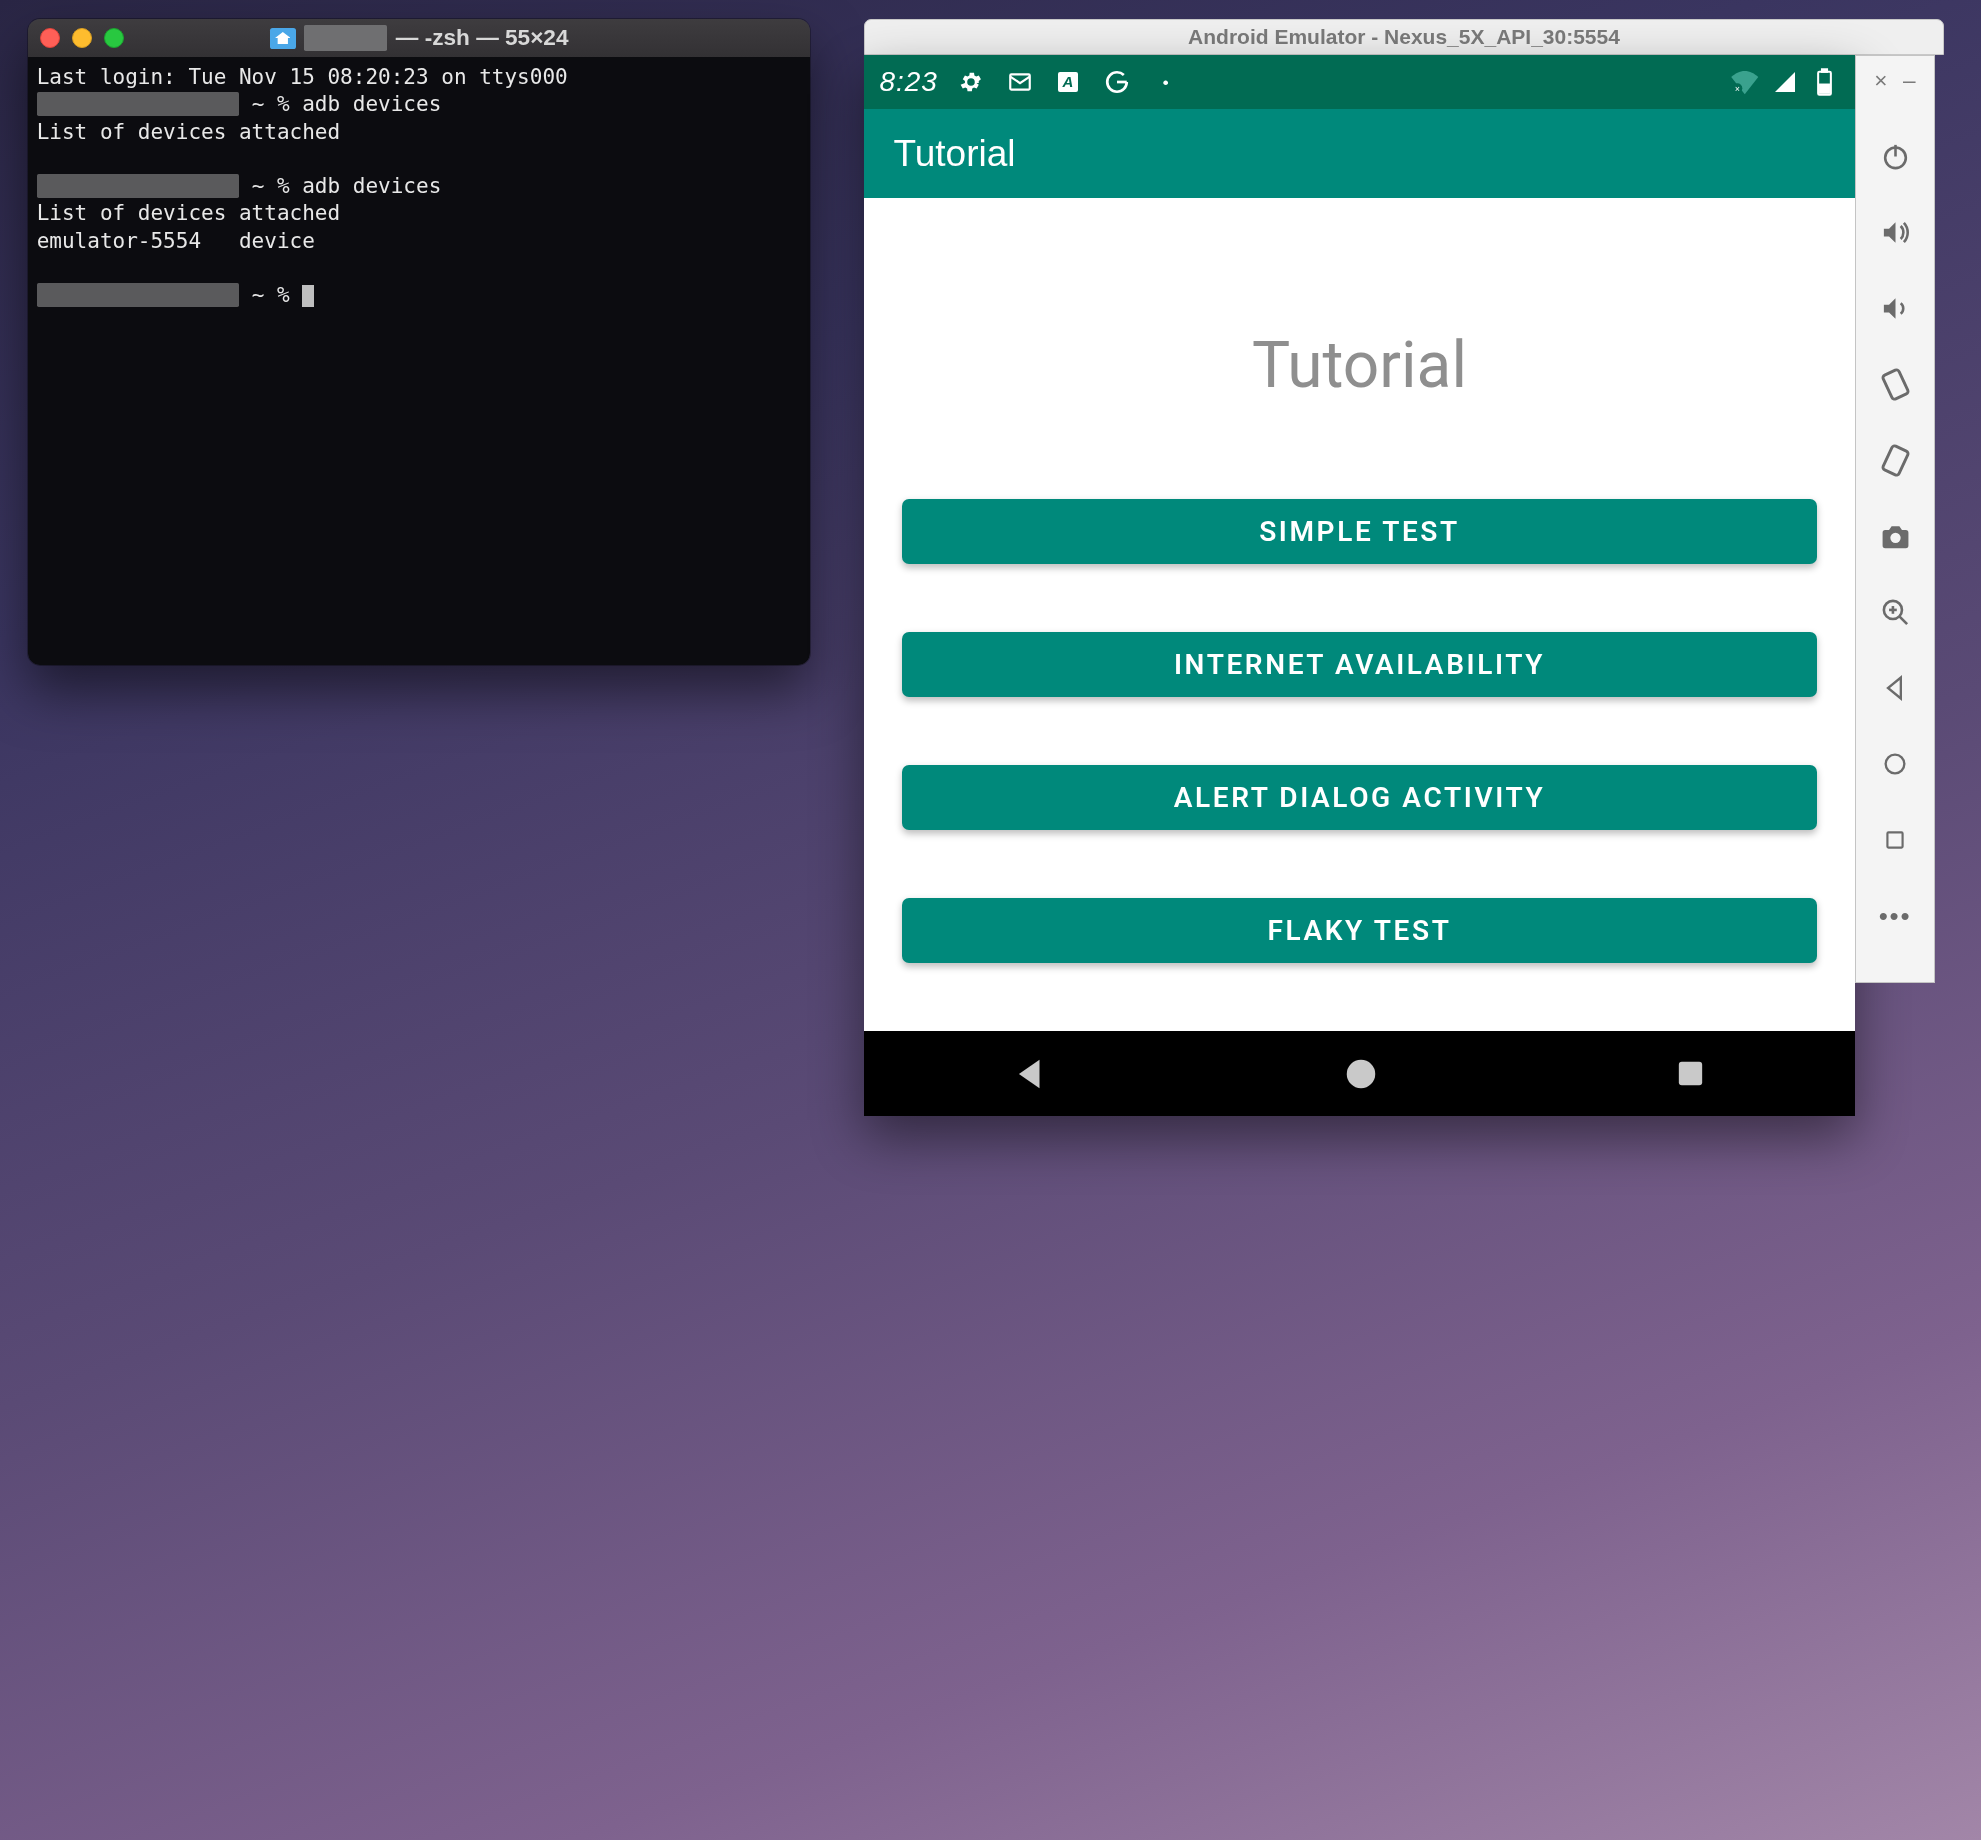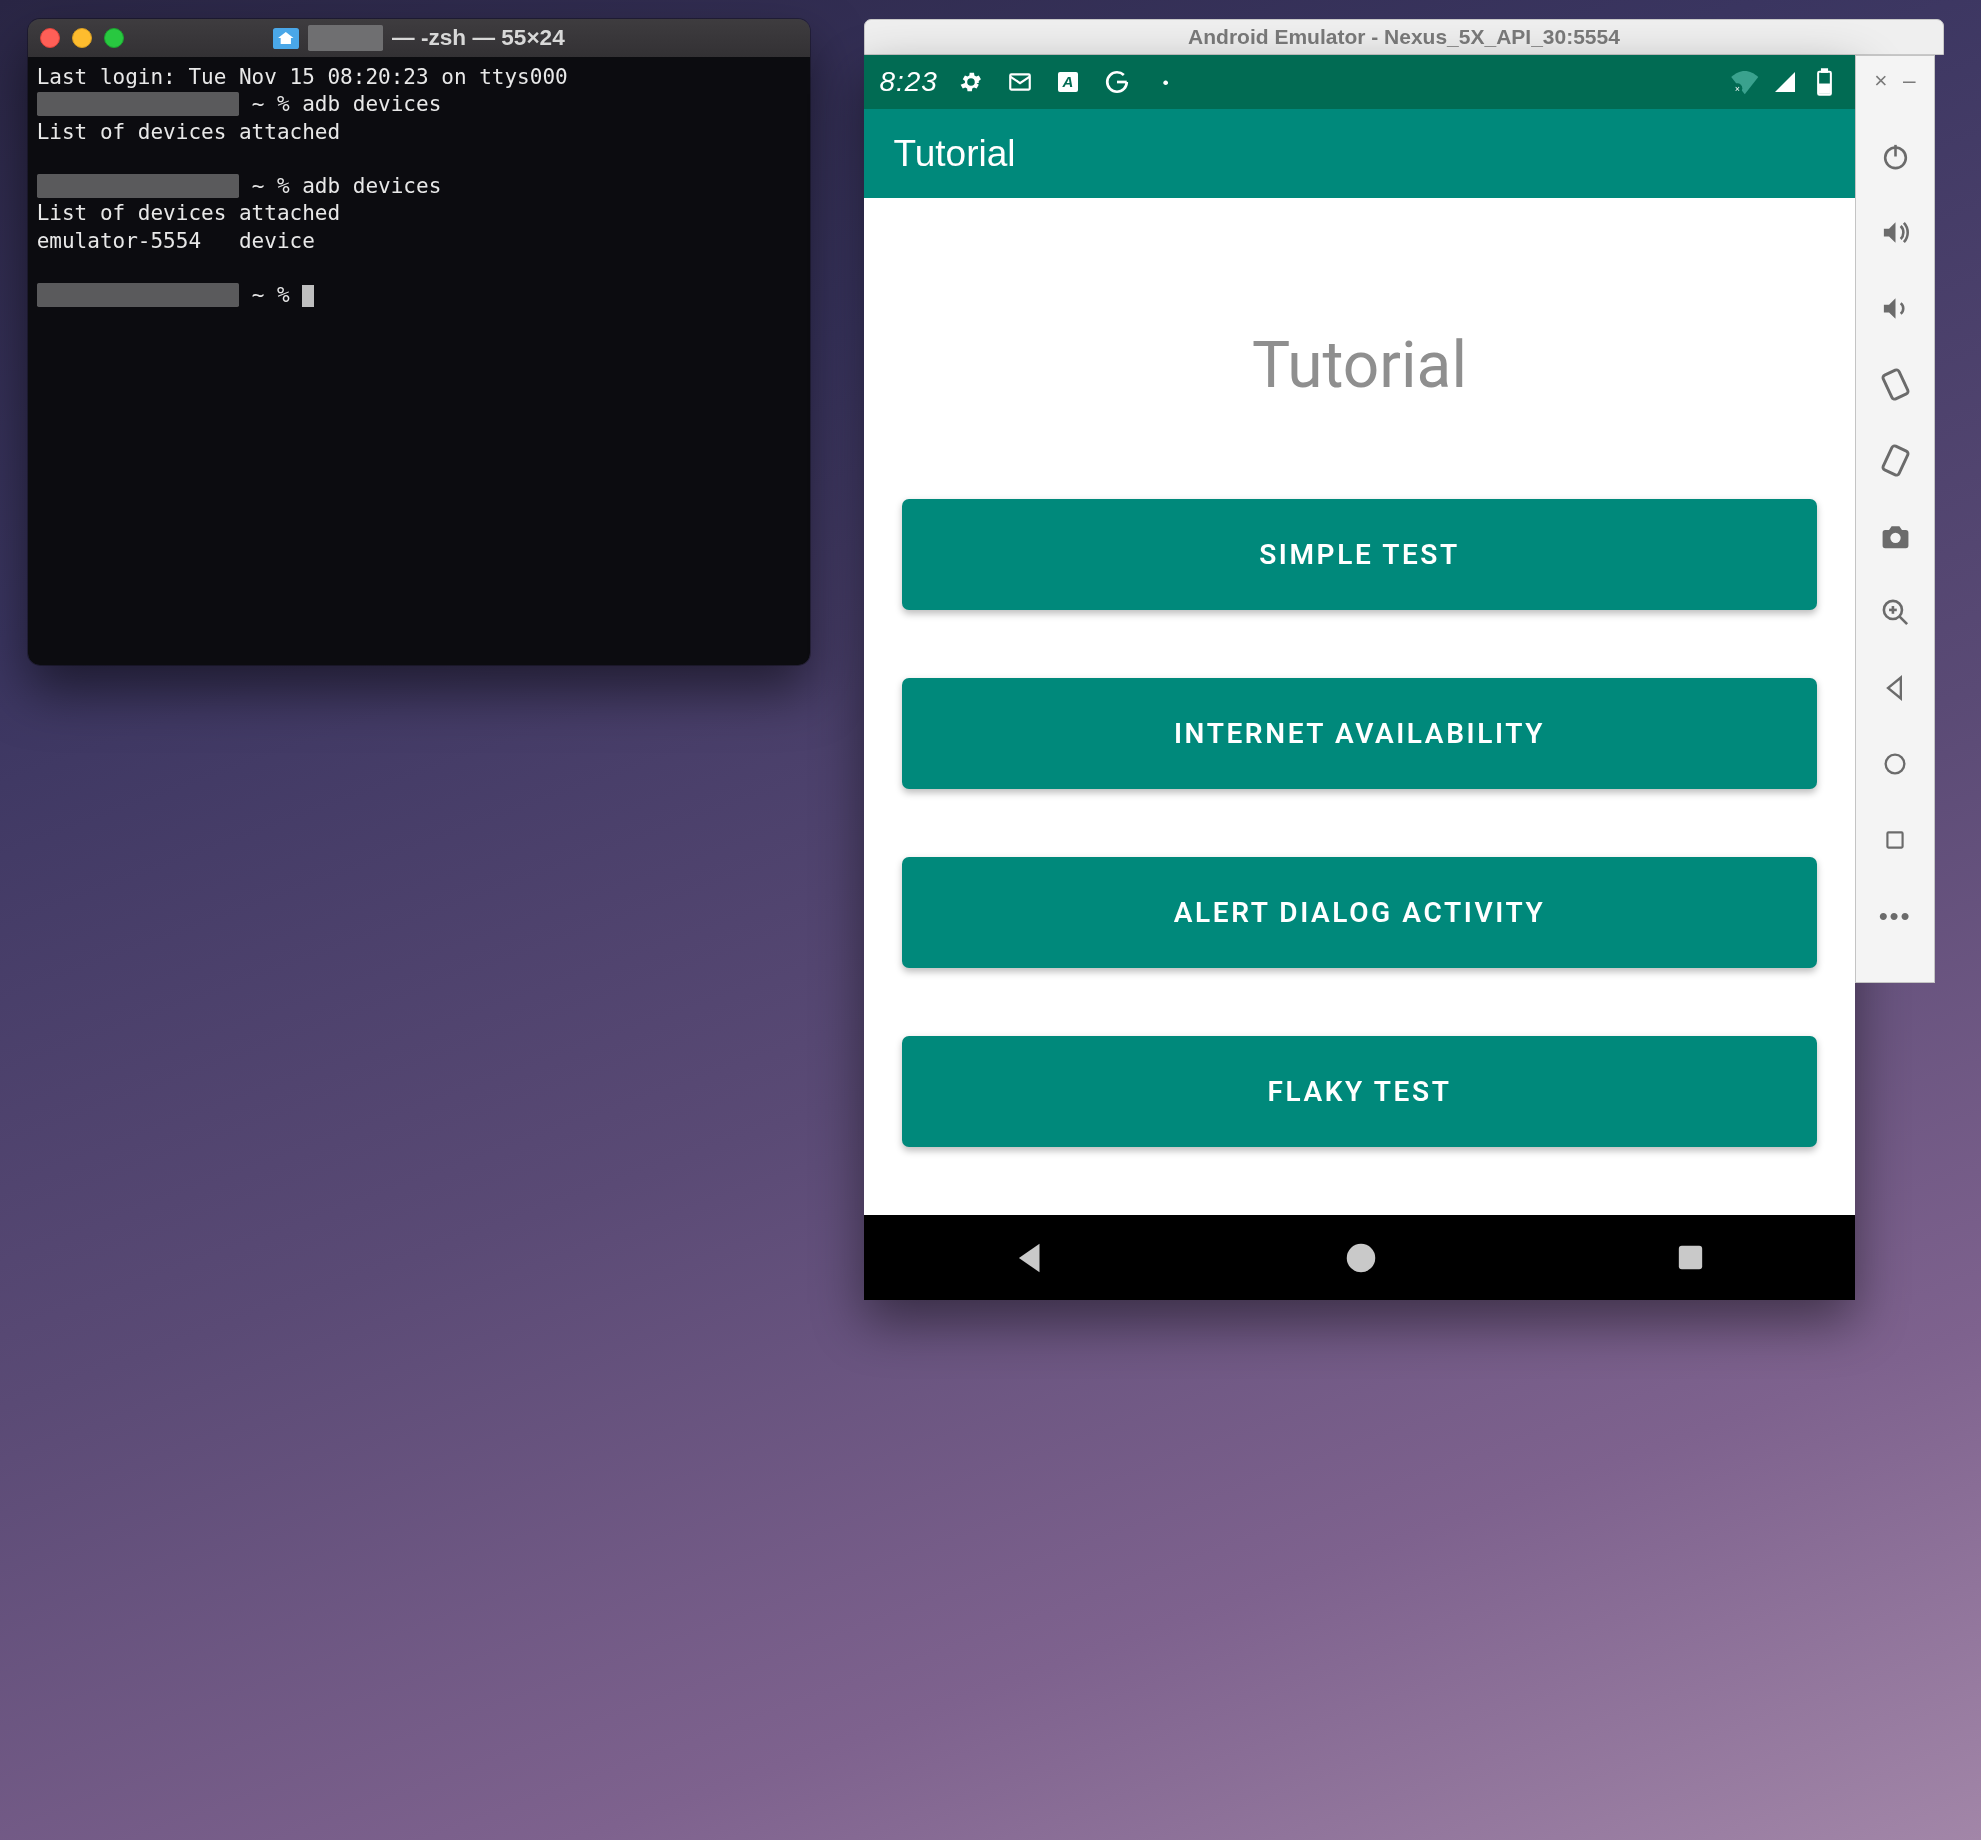--- a/index.html
+++ b/index.html
@@ -126,21 +126,21 @@
   }
   .device-heading {
     color:#8f8f8f;
     font-size:64px;
     font-weight:400;
     margin-bottom:96px;
     font-family:Roboto, Arial, sans-serif;
   }
   .app-button {
     width:100%;
-    height:111px;
+    height:65px;
     background:#00897b;
     color:#fff;
     border:none;
     border-radius:7px;
     font-size:28px;
     font-weight:600;
     letter-spacing:2.6px;
     margin-bottom:68px;
     box-shadow:0 3.5px 7px rgba(0,0,0,0.25);
     cursor:pointer;
@@ -186,21 +186,21 @@
       <div class="traffic-light tl-red"></div>
       <div class="traffic-light tl-yellow"></div>
       <div class="traffic-light tl-green"></div>
     </div>
     <div class="terminal-title">
       <span class="home-icon">
         <svg width="15.6" height="12" viewBox="0 0 18 14">
             <path fill="#fff" d="M9 0l9 7h-3v7H3V7H0z"></path>
           </svg>
       </span>
-      <span class="redact">xxxxxx</span>
+      <span class="redact">devices</span>
       <span> — -zsh — 55×24</span>
     </div>
   </div>
   <div class="terminal-body"><span>Last login: Tue Nov 15 08:20:23 on ttys000</span>
 <span class="redact">xxxxxxxxxxxxxxxx</span><span> ~ % adb devices</span>
 <span>List of devices attached</span>
 
 <span class="redact">xxxxxxxxxxxxxxxx</span><span> ~ % adb devices</span>
 <span>List of devices attached</span>
 <span>emulator-5554   device</span>

